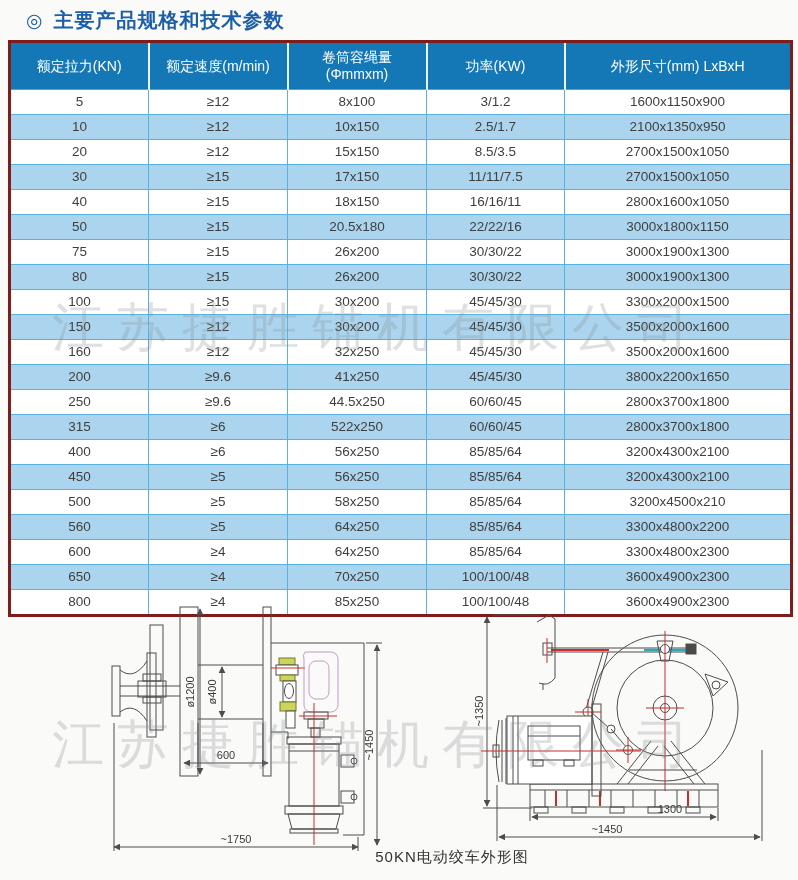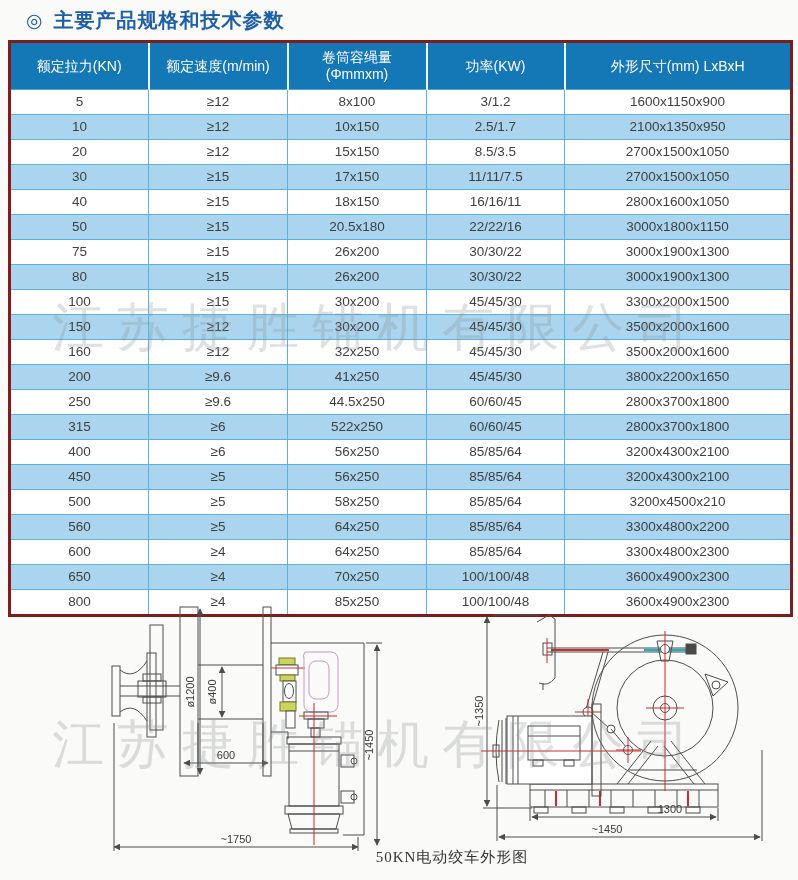--- a/index.html
+++ b/index.html
@@ -35,21 +35,21 @@
   .watermark{
     position:absolute;left:52px;white-space:nowrap;pointer-events:none;
     font-size:52px;letter-spacing:13px;color:rgba(135,142,148,0.28);z-index:5;
   }
   #wm-table{top:293px;}
   #wm-draw{top:710px;}
   
   .drawing-svg{position:absolute;left:0;top:595px;}
   .drawing-caption{
     position:absolute;top:848px;left:452px;transform:translateX(-50%);
-    font-size:15px;color:#333;letter-spacing:1px;font-weight:500;white-space:nowrap;font-family:Liberation Serif, serif;
+    font-size:15px;color:#333;letter-spacing:1px;font-weight:500;white-space:nowrap;
   }
   svg text{font-family:"Liberation Sans","DejaVu Sans",sans-serif;font-size:11px;fill:#3a3a3a;}
 </style>
 </head>
 <body>
 
 <div class="page-title">
   <span class="ticon">◎</span>
   <span>主要产品规格和技术参数</span>
 </div>

